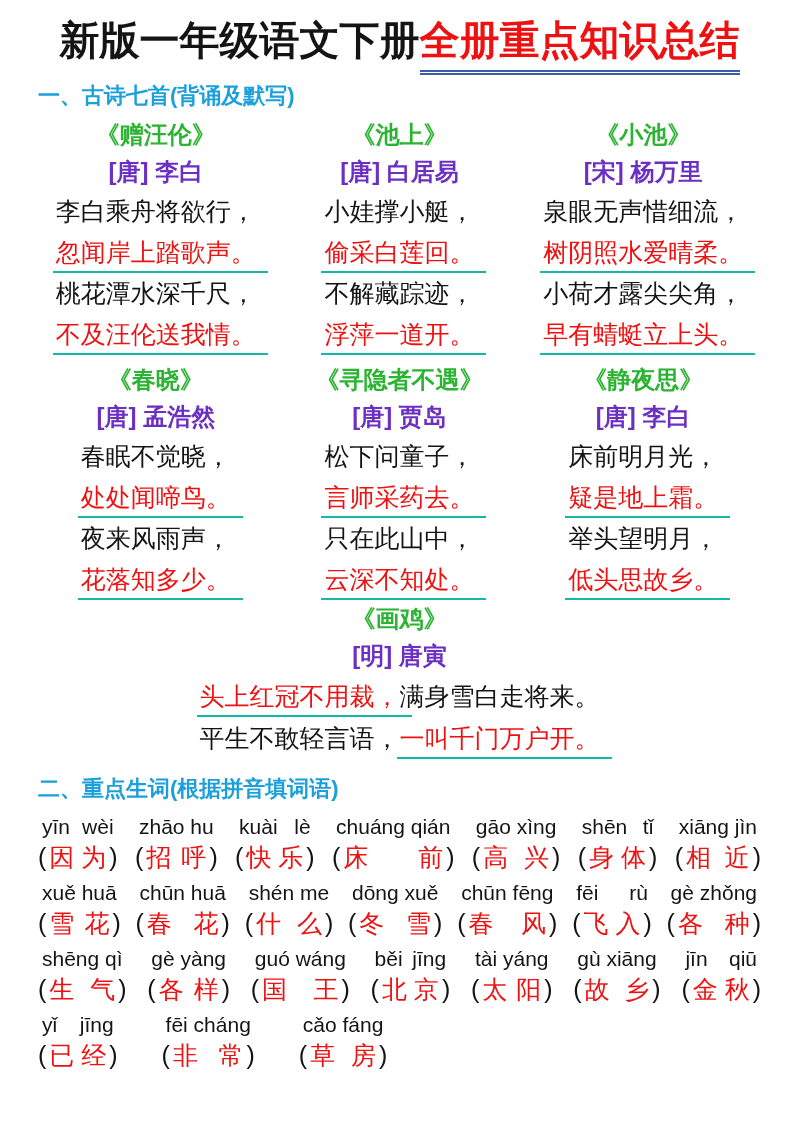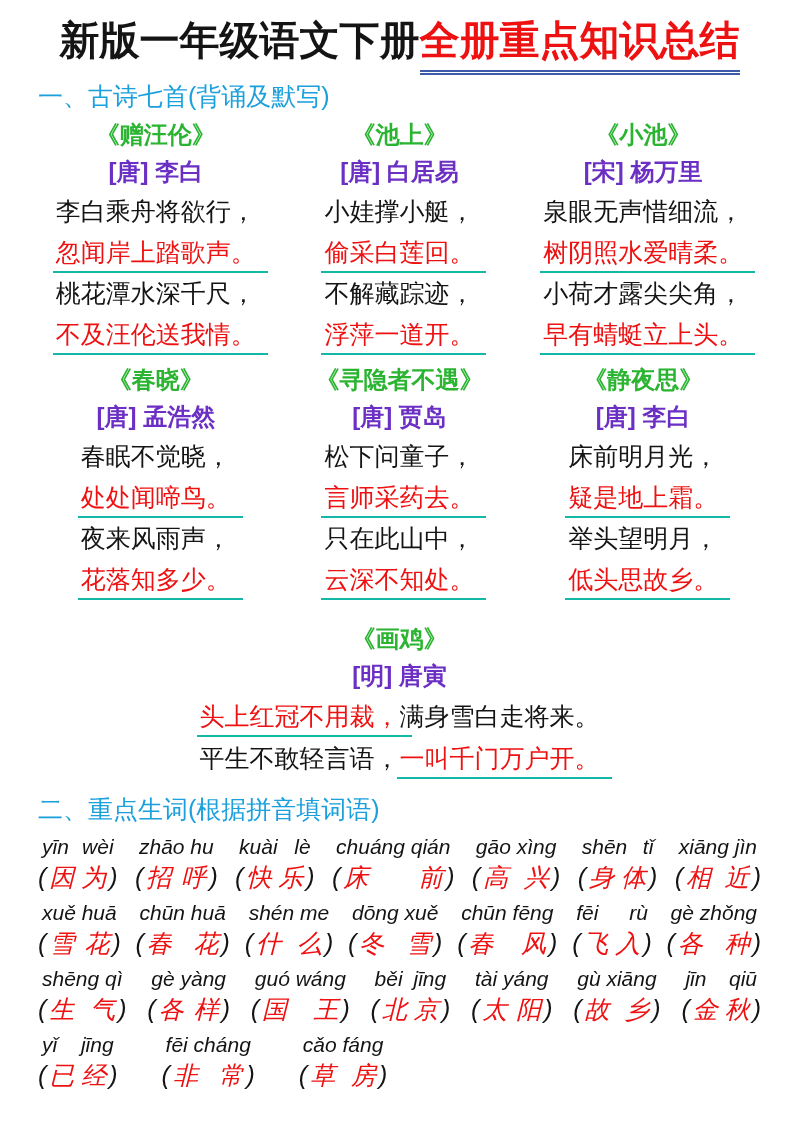--- a/index.html
+++ b/index.html
@@ -23,23 +23,23 @@
     white-space: nowrap;
   }
   .t-red {
     color: #ee1111;
     border-bottom: 5px double #3c5ba8;
     padding-bottom: 7px;
   }
   
   .sec-h {
     color: #1ba0dc;
-    font-size: 25px;
+    font-size: 22px;
     line-height: 36px;
-    font-weight: normal;
+    font-weight: bold;
     white-space: nowrap;
   }
   .sec-h.second { margin-top: 12px; margin-bottom: 4px; }
   
   .poem-grid {
     display: grid;
     grid-template-columns: 1fr 1fr 1fr;
     column-gap: 8px;
     row-gap: 6px;
     margin-top: 2px;
@@ -66,32 +66,32 @@
   }
   .rl {
     color: #ee1111;
     border-bottom: 2px solid #14b8a6;
     padding: 0 12px 3px 3px;
     margin: 0 -12px 0 -3px;
     display: inline-block;
     line-height: 31px;
   }
   
-  .huaji { text-align: center; margin-top: 20px; }
+  .huaji { text-align: center; margin-top: 0; }
   .hj-line { font-size: 25px; line-height: 42px; white-space: nowrap; }
   
   .vocab { margin-top: 6px; }
   .vocab-row {
     display: flex;
     justify-content: space-between;
     align-items: flex-end;
     margin-bottom: 5px;
   }
   .vocab-row.last { justify-content: flex-start; gap: 44px; }
-  .v-item { display: flex; flex-direction: column; font-style: italic; }
+  .v-item { display: flex; flex-direction: column; }
   .v-py {
     font-size: 21px;
     line-height: 27px;
     white-space: nowrap;
     text-align: center;
     text-align-last: justify;
     padding: 0 4px;
     color: #141414;
   }
   .v-hz-row {

